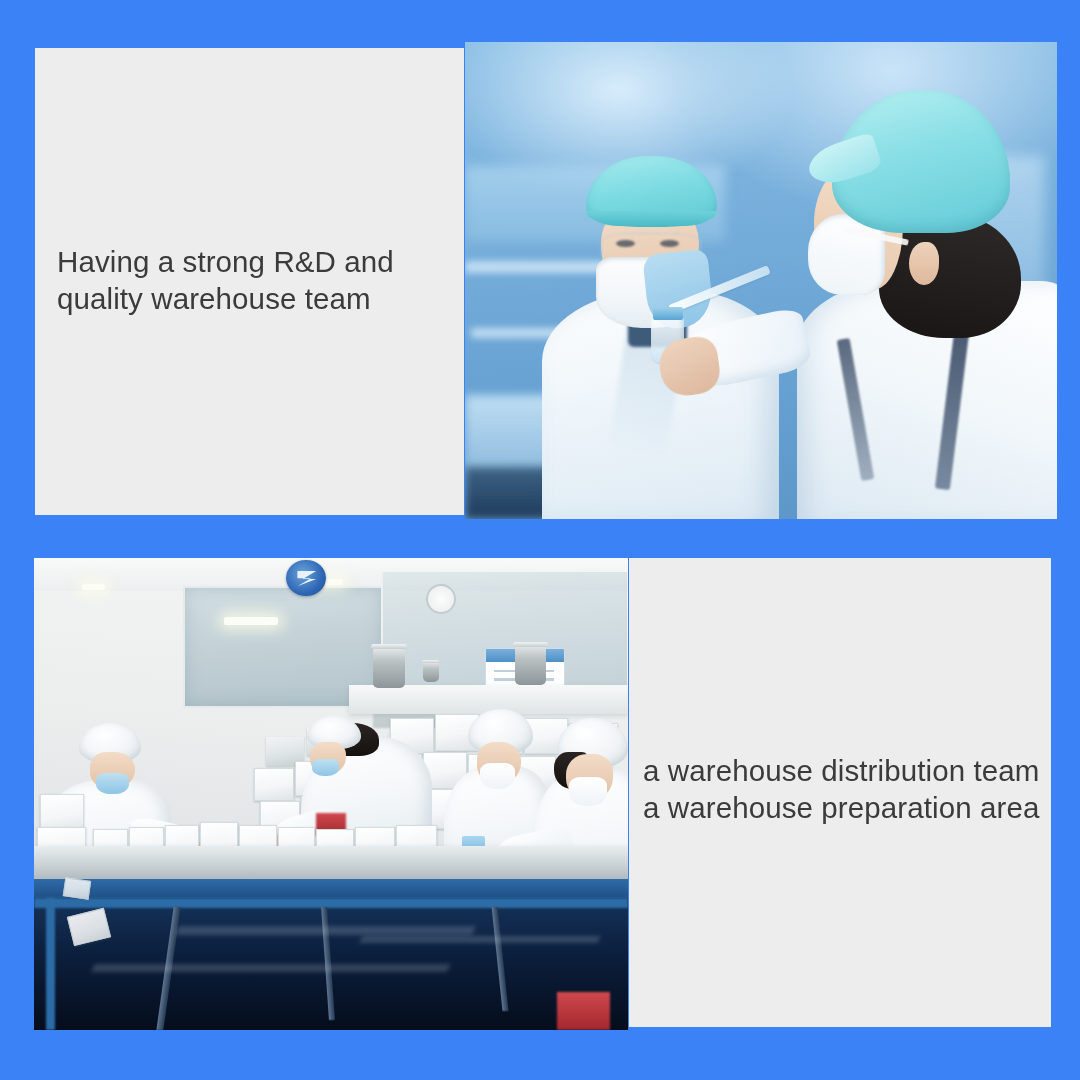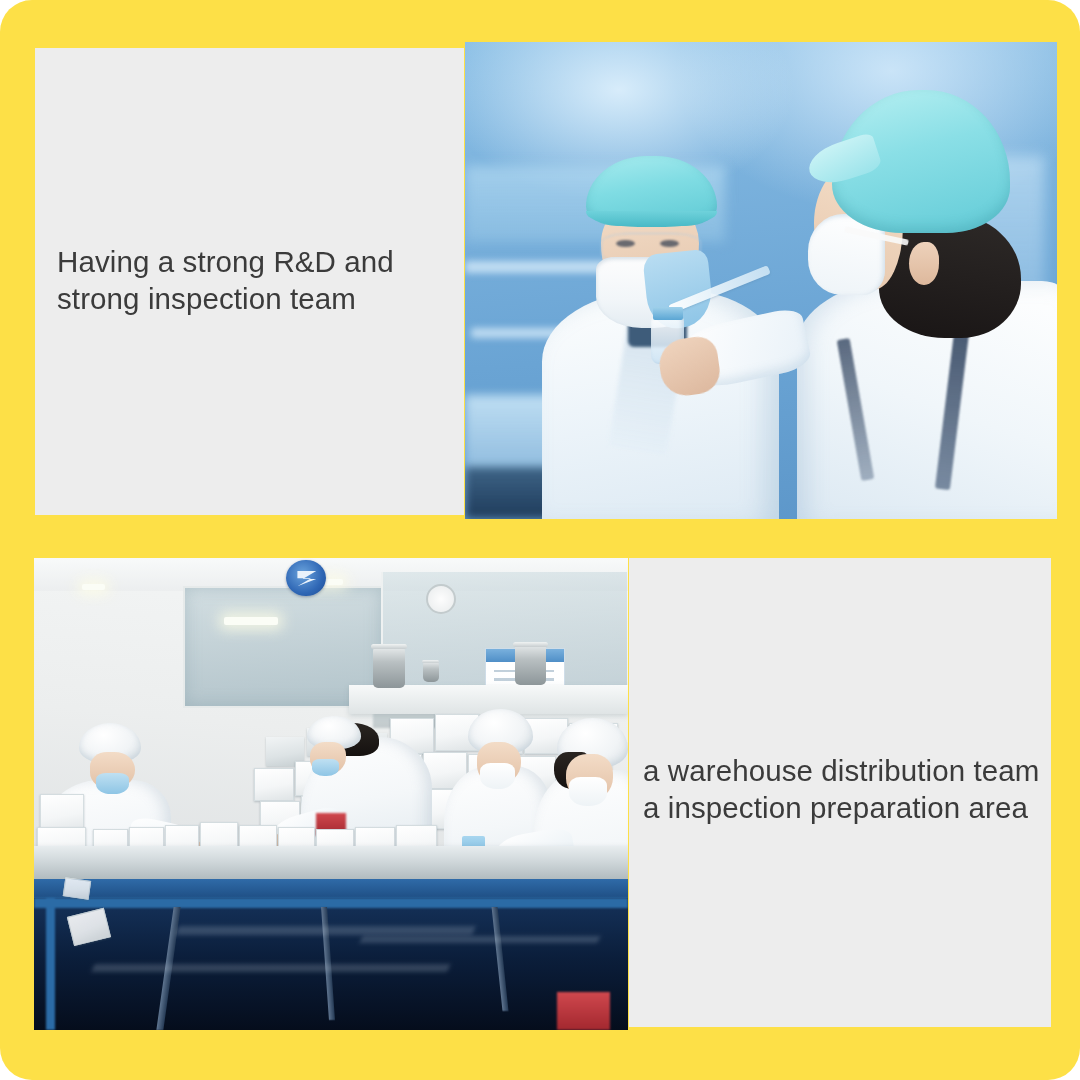--- a/index.html
+++ b/index.html
@@ -8,21 +8,21 @@
     background: #ffffff;
   }
   body {
     width: 1080px;
     height: 1080px;
     position: relative;
     overflow: hidden;
     font-family: "Liberation Sans", sans-serif;
   }
 
-  .page { position: absolute; inset: 0; background: #fde047; border-radius: 32px; }
+  .page { position: absolute; inset: 0; background: #3b82f6; }
 
   
   .panel {
     position: absolute;
     background: #ededed;
     overflow: hidden;
   }
   .photo {
     position: absolute;
     overflow: hidden;
@@ -393,21 +393,21 @@
 </style>
 </head>
 <body>
 
 <div class="page">
 
   <div class="panel" id="top-panel"></div>
 
   <div class="caption" id="top-caption">
     <div>Having a strong R&amp;D and</div>
-    <div>strong inspection team</div>
+    <div>quality warehouse team</div>
   </div>
 
   <div class="photo" id="top-photo">
     <div class="lab-bg"></div>
     <div class="lab-wallpanel"></div>
     <div class="lab-shelf" style="left:0;top:46%;width:30%;height:2.4%;"></div>
     <div class="lab-shelf" style="left:1%;top:60%;width:24%;height:2%;"></div>
     <div class="lab-rack"></div>
     <div class="lab-redbox"></div>
     <div class="lab-bench"></div>
@@ -441,21 +441,21 @@
     <div class="pipetteA"></div>
     <div class="vialA"></div>
     <div class="vialA-cap"></div>
     <div class="handA-hand"></div>
   </div>
 
   <div class="panel" id="bot-panel"></div>
 
   <div class="caption" id="bot-caption">
     <div>a warehouse distribution team</div>
-    <div>a inspection preparation area</div>
+    <div>a warehouse preparation area</div>
   </div>
 
   <div class="photo" id="bot-photo">
     <div class="wh-wall"></div>
     <div class="wh-ceiling"></div>
 
     <div class="wh-window"></div>
     <div class="wh-window2"></div>
     <div class="wh-light" style="left:32%;top:12.5%;width:9%;height:1.6%;"></div>
     <div class="wh-light" style="left:8%;top:5.5%;width:4%;height:1.3%;"></div>

